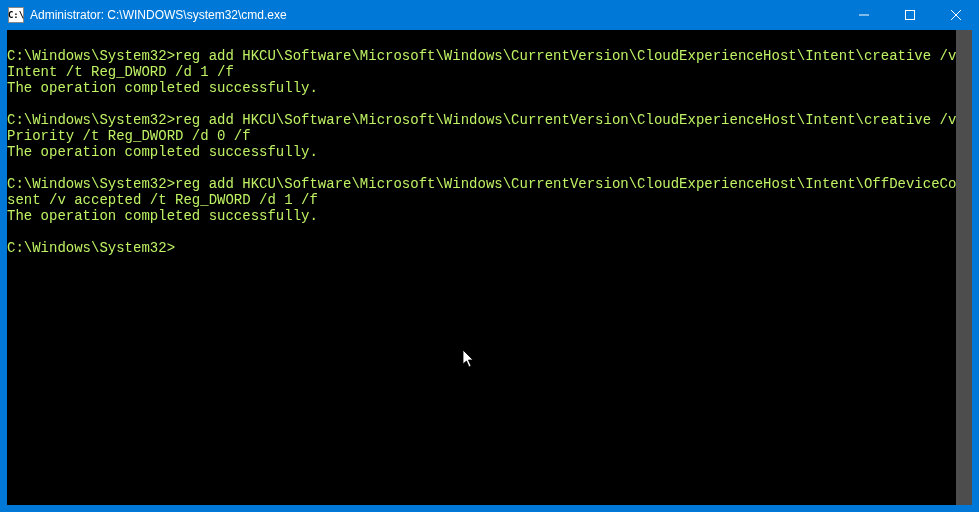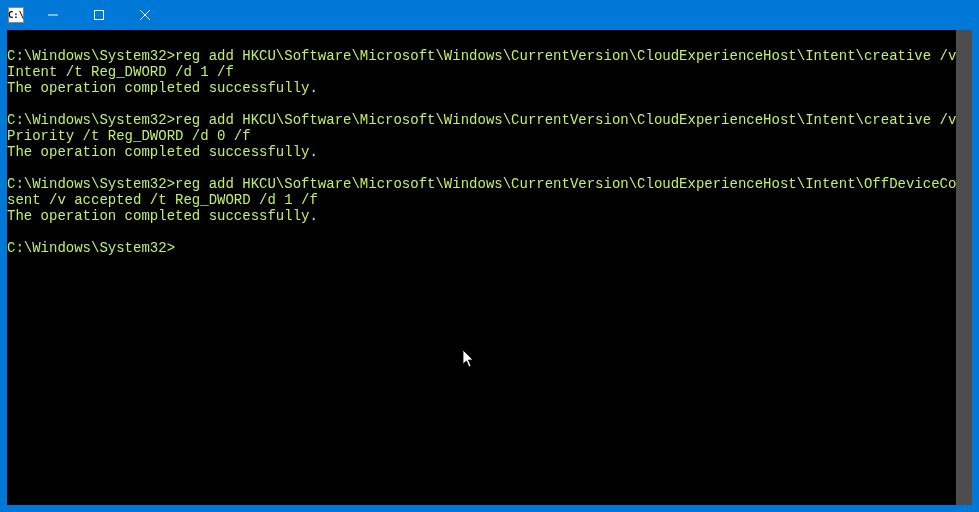--- a/index.html
+++ b/index.html
@@ -104,20 +104,21 @@
     }
     .cursor svg {
       filter: drop-shadow(1px 1px 1px rgba(0,0,0,0.6));
     }
   </style>
 </head>
 <body>
 
 <div class="titlebar">
   <div class="titlebar-icon">C:\</div>
+  <div class="titlebar-text">Administrator: C:\WINDOWS\system32\cmd.exe</div>
   <div class="window-controls">
     <div class="win-btn">
       <svg viewBox="0 0 10 10">
           <line x1="0" y1="5" x2="10" y2="5" stroke="white" stroke-width="1"></line>
         </svg>
     </div>
     <div class="win-btn">
       <svg viewBox="0 0 10 10">
           <rect x="0.5" y="0.5" width="9" height="9" fill="none" stroke="white" stroke-width="1"></rect>
         </svg>

